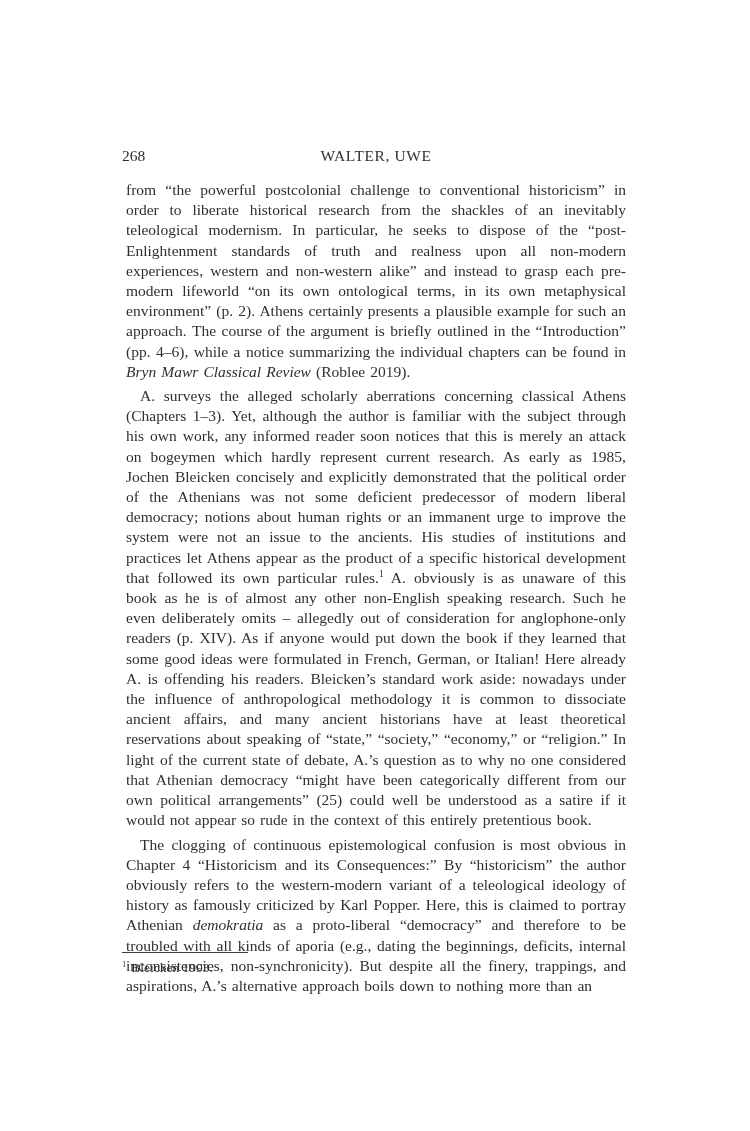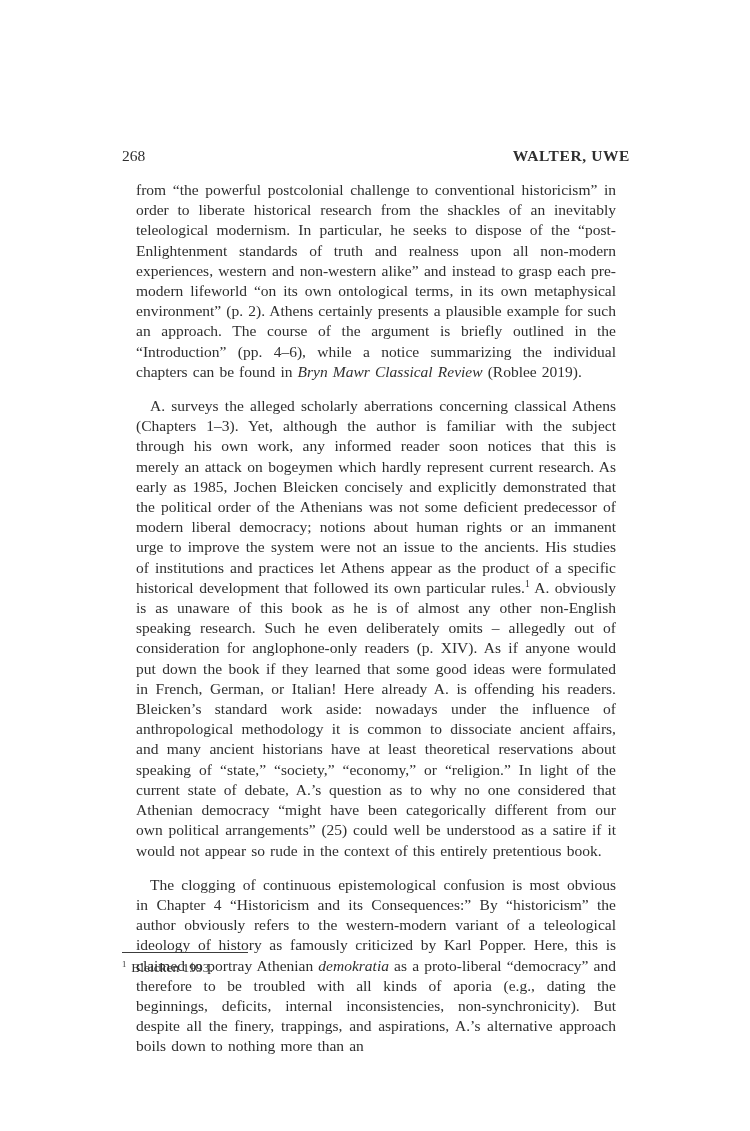--- a/index.html
+++ b/index.html
@@ -32,26 +32,25 @@
     margin-bottom: 14px;
   }
   .page-number {
     position: absolute;
     left: 0;
     top: 0;
     text-align: center;
   }
   .running-title {
     display: block;
-    text-align: right;
+    text-align: center;
     letter-spacing: 0.6px;
-    font-weight: bold;
   }
   .body-text p {
-    margin: 14px;
+    margin: 4px;
     font-size: 15.5px;
     line-height: 20.2px;
     text-align: justify;
     word-spacing: 0.08em;
   }
   .body-text p.indent {
     text-indent: 14px;
     font-family: Liberation Serif, serif;
   }
   .body-text .it {

